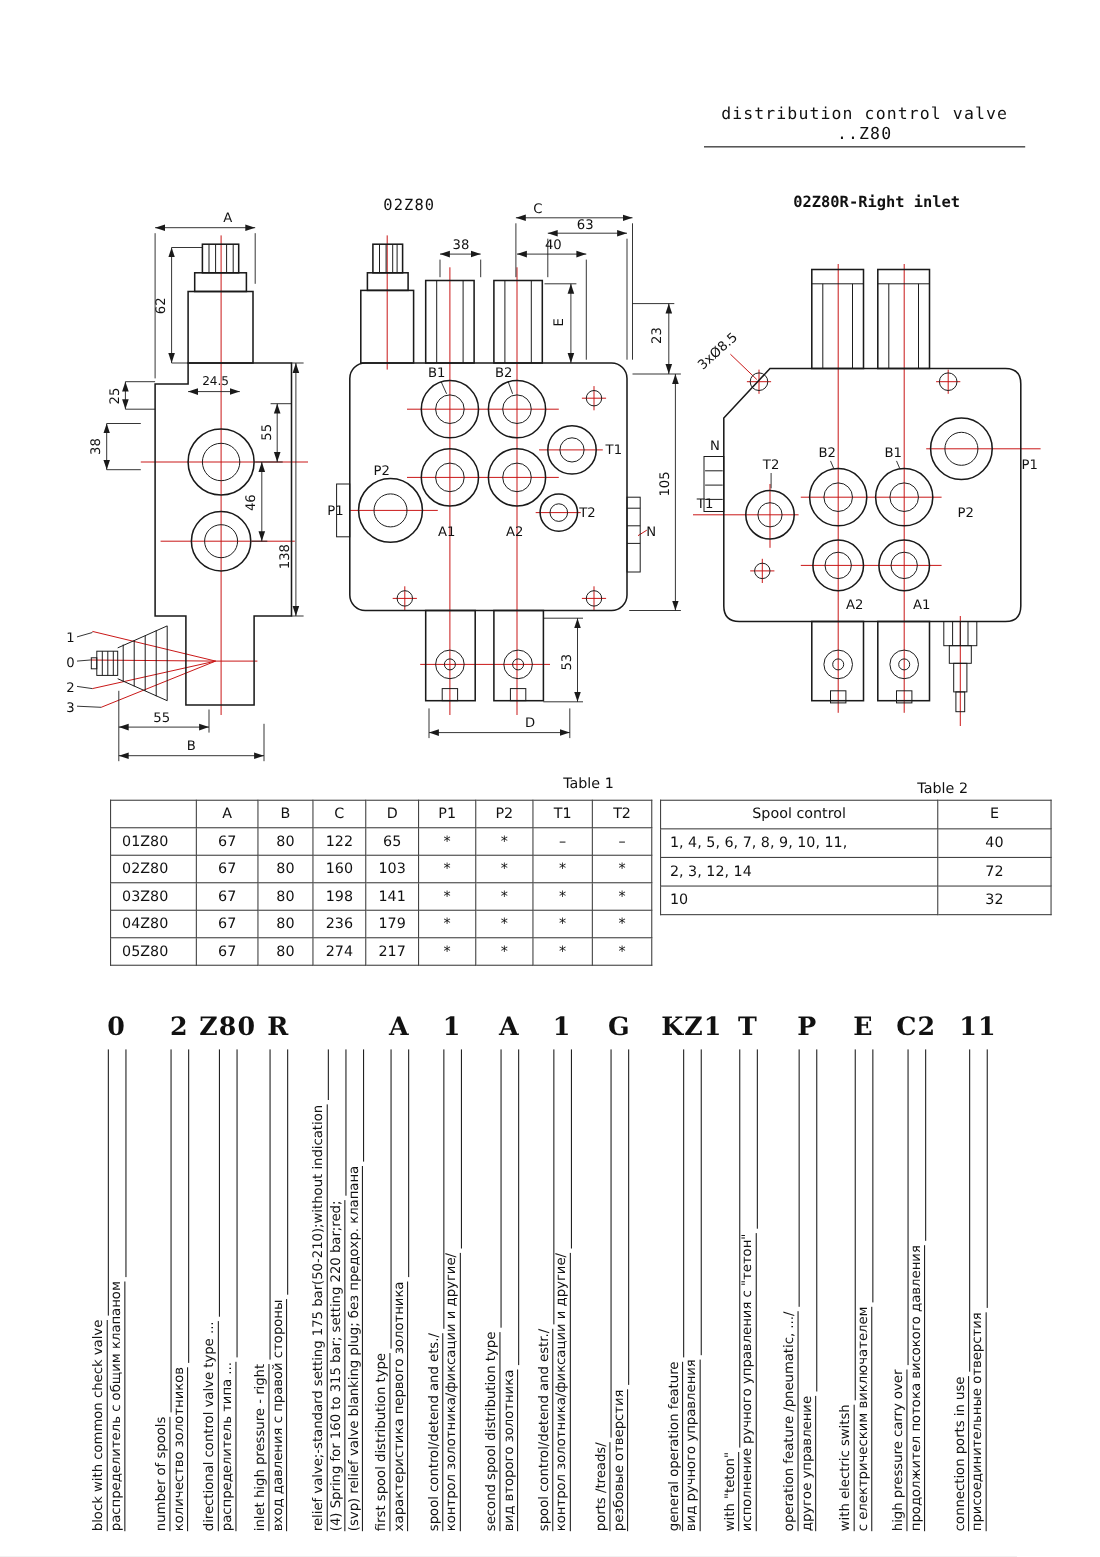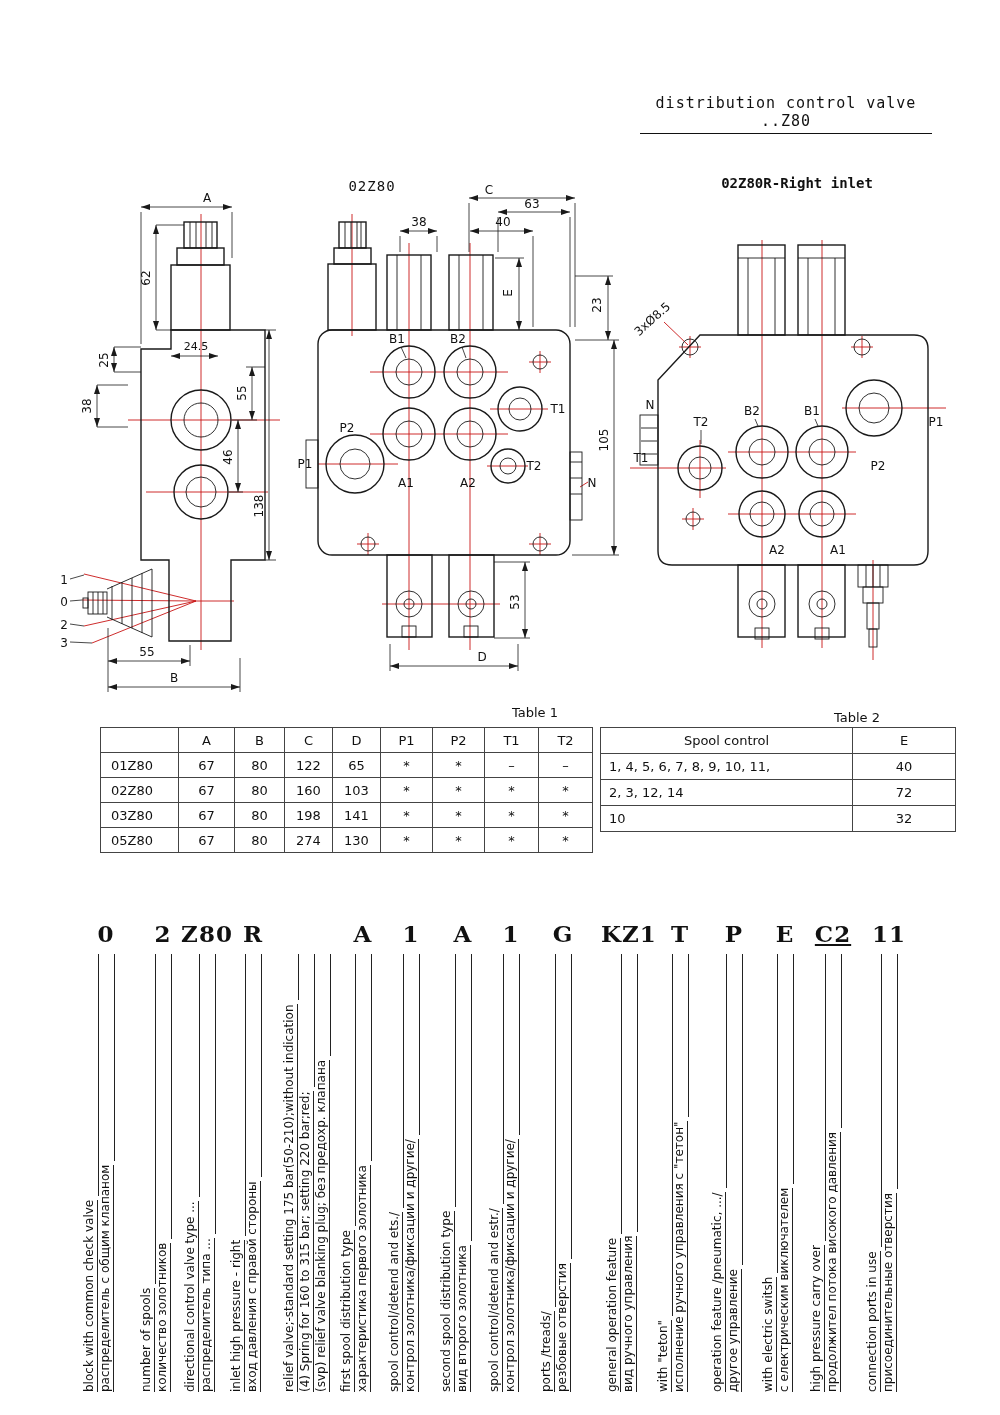--- a/index.html
+++ b/index.html
@@ -384,25 +384,36 @@
           <td>67</td>
           <td>80</td>
           <td>198</td>
           <td>141</td>
           <td>*</td>
           <td>*</td>
           <td>*</td>
           <td>*</td>
         </tr>
         <tr>
+          <td class="c0">04Z80</td>
+          <td>67</td>
+          <td>80</td>
+          <td>236</td>
+          <td>179</td>
+          <td>*</td>
+          <td>*</td>
+          <td>*</td>
+          <td>*</td>
+        </tr>
+        <tr>
           <td class="c0">05Z80</td>
           <td>67</td>
           <td>80</td>
           <td>274</td>
-          <td>130</td>
+          <td>217</td>
           <td>*</td>
           <td>*</td>
           <td>*</td>
           <td>*</td>
         </tr>
       </tbody>
     </table>
 
   <div class="tcap" style="left:600px;top:710px;width:280px;">Table 2</div>
   <table class="t2" style="left:600px;top:727px;width:355px;">
@@ -526,21 +537,21 @@
         <div class="oc-stem" style="left: 16px; top: 34px; height: 311px;"></div>
       </div>
       <div class="oc-item" style="left: 777px;">
         <div class="oc-code" style="left: -32px;">E</div>
         <span class="oc-label" style="left: 0px;">with electric switsh</span>
         <div class="oc-stem" style="left: 0px; top: 34px; height: 319px;"></div>
         <span class="oc-label" style="left: 16px;">с електрическим виключателем</span>
         <div class="oc-stem" style="left: 16px; top: 34px; height: 230px;"></div>
       </div>
       <div class="oc-item" style="left: 825px;">
-        <div class="oc-code" style="left: -32px; text-decoration: underline;">C2</div>
+        <div class="oc-code" style="left: -32px;">C2</div>
         <span class="oc-label" style="left: 0px;">high pressure carry over</span>
         <div class="oc-stem" style="left: 0px; top: 34px; height: 287px;"></div>
         <span class="oc-label" style="left: 16px;">продолжител потока високого давления</span>
         <div class="oc-stem" style="left: 16px; top: 34px; height: 174px;"></div>
       </div>
       <div class="oc-item" style="left: 881px;">
         <div class="oc-code" style="left: -32px;">11</div>
         <span class="oc-label" style="left: 0px;">connection ports in use</span>
         <div class="oc-stem" style="left: 0px; top: 34px; height: 293px;"></div>
         <span class="oc-label" style="left: 16px;">присоединительные отверстия</span>

